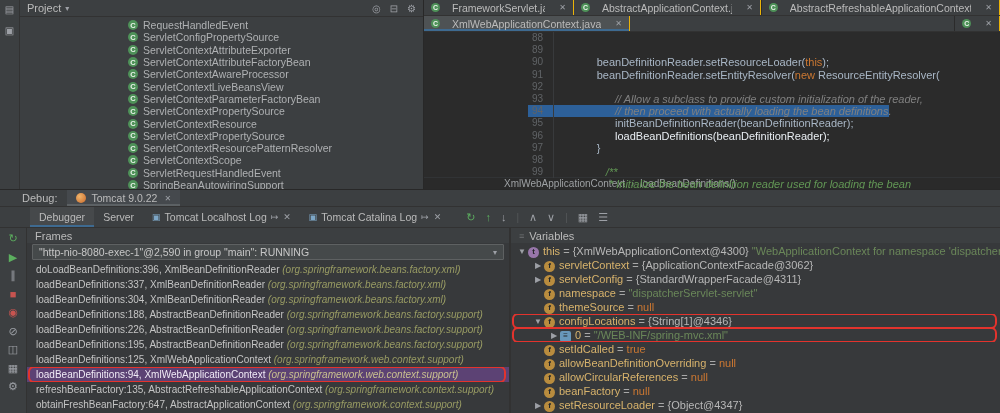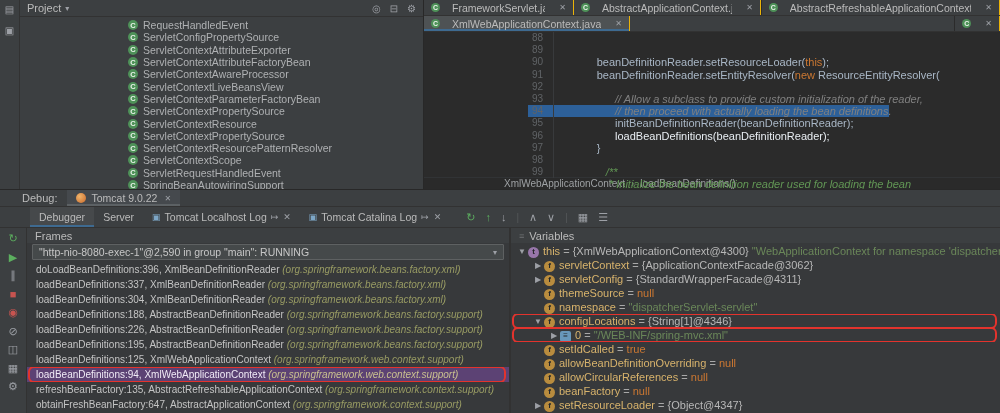--- a/index.html
+++ b/index.html
@@ -496,25 +496,25 @@
 
             <div class="var-row ind1">
               <span class="v-exp">▶</span><span class="v-icon icf">f</span><span class="v-name">servletContext</span><span class="v-eq"> = </span><span class="v-val">{ApplicationContextFacade@3062}</span><span class="v-str"></span><span class="v-kw"></span>
             </div>
 
             <div class="var-row ind1">
               <span class="v-exp">▶</span><span class="v-icon icf">f</span><span class="v-name">servletConfig</span><span class="v-eq"> = </span><span class="v-val">{StandardWrapperFacade@4311}</span><span class="v-str"></span><span class="v-kw"></span>
             </div>
 
             <div class="var-row ind1">
+              <span class="v-exp"></span><span class="v-icon icf">f</span><span class="v-name">namespace</span><span class="v-eq"> = </span><span class="v-val"></span><span class="v-str">"dispatcherServlet-servlet"</span><span class="v-kw"></span>
+            </div>
+
+            <div class="var-row ind1">
               <span class="v-exp"></span><span class="v-icon icf">f</span><span class="v-name">themeSource</span><span class="v-eq"> = </span><span class="v-val"></span><span class="v-str"></span><span class="v-kw">null</span>
-            </div>
-
-            <div class="var-row ind1">
-              <span class="v-exp"></span><span class="v-icon icf">f</span><span class="v-name">namespace</span><span class="v-eq"> = </span><span class="v-val"></span><span class="v-str">"dispatcherServlet-servlet"</span><span class="v-kw"></span>
             </div>
 
             <div class="var-row ind1 redbox">
               <span class="v-exp">▼</span><span class="v-icon icf">f</span><span class="v-name">configLocations</span><span class="v-eq"> = </span><span class="v-val">{String[1]@4346}</span><span class="v-str"></span><span class="v-kw"></span>
             </div>
 
             <div class="var-row ind2 redbox">
               <span class="v-exp">▶</span><span class="v-icon ice">≡</span><span class="v-name">0</span><span class="v-eq"> = </span><span class="v-val"></span><span class="v-str">"/WEB-INF/spring-mvc.xml"</span><span class="v-kw"></span>
             </div>
 

